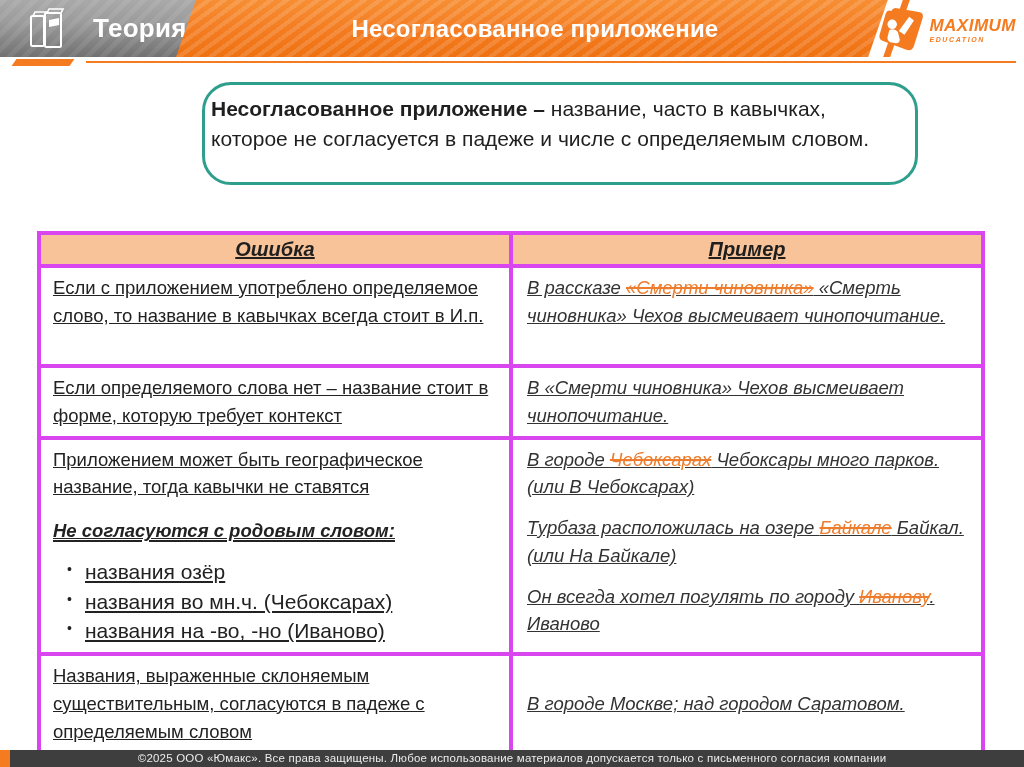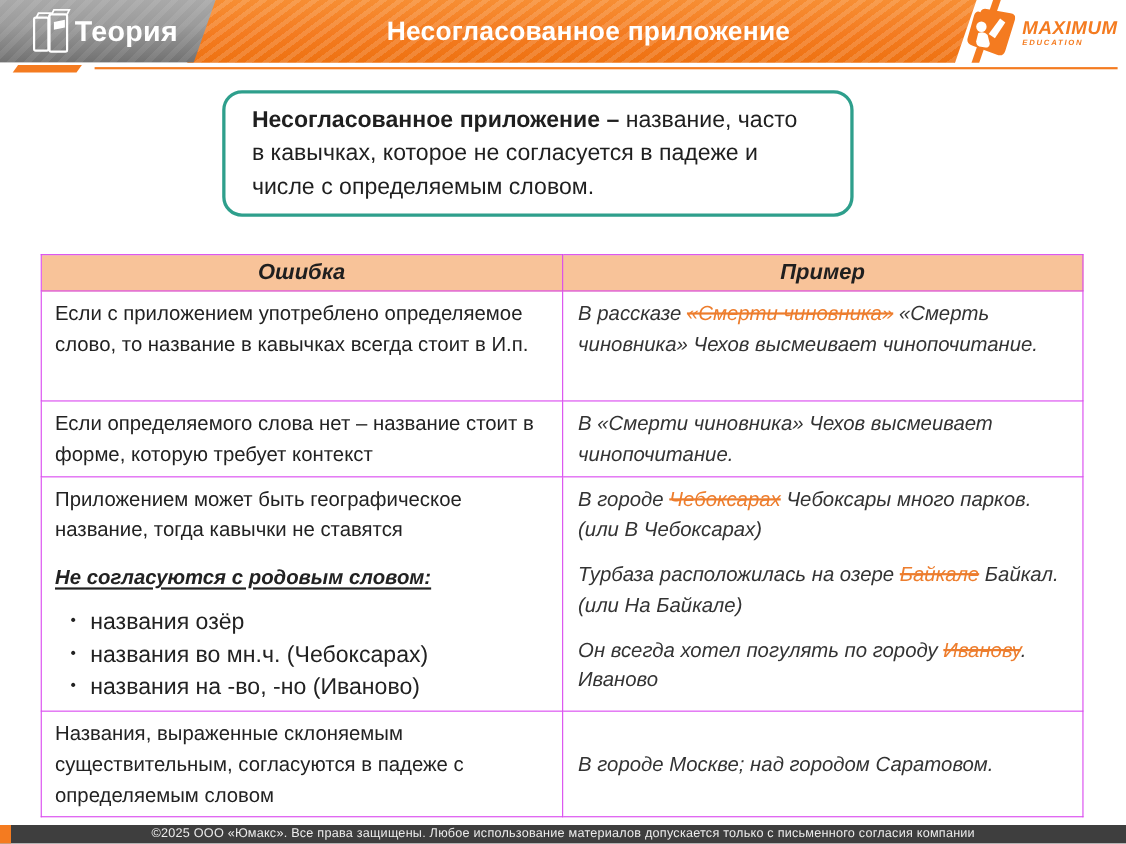--- a/index.html
+++ b/index.html
@@ -19,53 +19,53 @@
   .header-stripe {
     position:absolute; top:0; left:893px; width:7px; height:57px;
     background:var(--accent,#F47B20); transform:skewX(-19deg);
   }
   .header-gray {
     position:absolute; top:0; left:0; width:200px; height:57px;
     background:
       repeating-linear-gradient(135deg, rgba(255,255,255,0.08) 0 5px, rgba(255,255,255,0) 5px 11px),
       linear-gradient(180deg,#a9a9a9,#9b9b9b 40%,#717171);
     clip-path:polygon(0 0,196px 0,176px 57px,0 57px);
-    display:flex; align-items:center; gap:0; padding-left:28px;
+    display:flex; align-items:center; gap:25px; padding-left:28px;
   }
   .section-label { color:#fff; font-size:26px; font-weight:bold; letter-spacing:0.3px; }
   .books-icon { width:40px; height:44px; flex:0 0 auto; }
   .header-title-wrap { position:absolute; top:0; left:190px; width:690px; height:57px;
     display:flex; align-items:center; justify-content:center; }
   .header-title { color:#fff; font-size:24px; font-weight:bold; letter-spacing:0.2px; }
 
   .logo { position:absolute; top:6px; right:8px; width:138px; height:48px; display:flex; align-items:center; gap:6px; }
   .logo-mark { width:46px; height:46px; }
   .logo-text { display:flex; flex-direction:column; line-height:1; }
   .logo-brand { color:var(--accent,#F47B20); font-weight:bold; font-style:italic; font-size:17px; letter-spacing:0.5px; }
   .logo-sub { color:var(--accent,#F47B20); font-weight:bold; font-style:italic; font-size:7px; letter-spacing:1.6px; margin-top:2px; }
 
   .orange-rule-marker { position:absolute; top:59px; left:14px; width:58px; height:7px;
     background:var(--accent,#F47B20); transform:skewX(-35deg); }
   .orange-rule { position:absolute; top:61px; left:86px; width:930px; height:2px; background:var(--accent,#F47B20); }
 
   
   .definition-box {
-    position:absolute; left:202px; top:82px; width:574px; min-height:103px;
-    border:3px solid var(--teal,#2E9F8C); border-radius:18px; background:#fff;
-    padding:9px 36px 9px 24px;
+    position:absolute; left:202px; top:82px; width:716px; min-height:103px;
+    border:3px solid var(--teal,#2E9F8C); border-radius:29px; background:#fff;
+    padding:9px 36px 9px 6px;
   }
   .definition-box p { font-size:21px; line-height:1.45; color:#1f1f1f; }
   .definition-box b { font-weight:bold; }
 
   
   .content-table {
     position:absolute; left:37px; top:231px; width:948px;
     border-collapse:collapse; table-layout:fixed;
   }
-  .content-table th, .content-table td { border:1px solid #d946ef; }
+  .content-table th, .content-table td { border:4px solid #d946ef;text-decoration:underline; }
   .content-table th {
     background:var(--theader,#F8C399); font-size:20px; font-weight:bold; font-style:italic;
     color:#1f1f1f; text-align:center; height:33px; padding:2px 6px;
   }
   .content-table td { vertical-align:top; padding:6px 14px 6px 12px; font-size:18.5px; line-height:1.5; color:#222; }
   .content-table td.example { font-style:italic; color:#333; padding-left:14px; }
   .content-table tbody tr:nth-child(1){ height:100px; }
   .content-table tbody tr:nth-child(2){ height:64px; }
   .content-table tbody tr:nth-child(3){ height:202px; }
   .content-table tbody tr:nth-child(4){ height:94px;margin-top:12px; }

